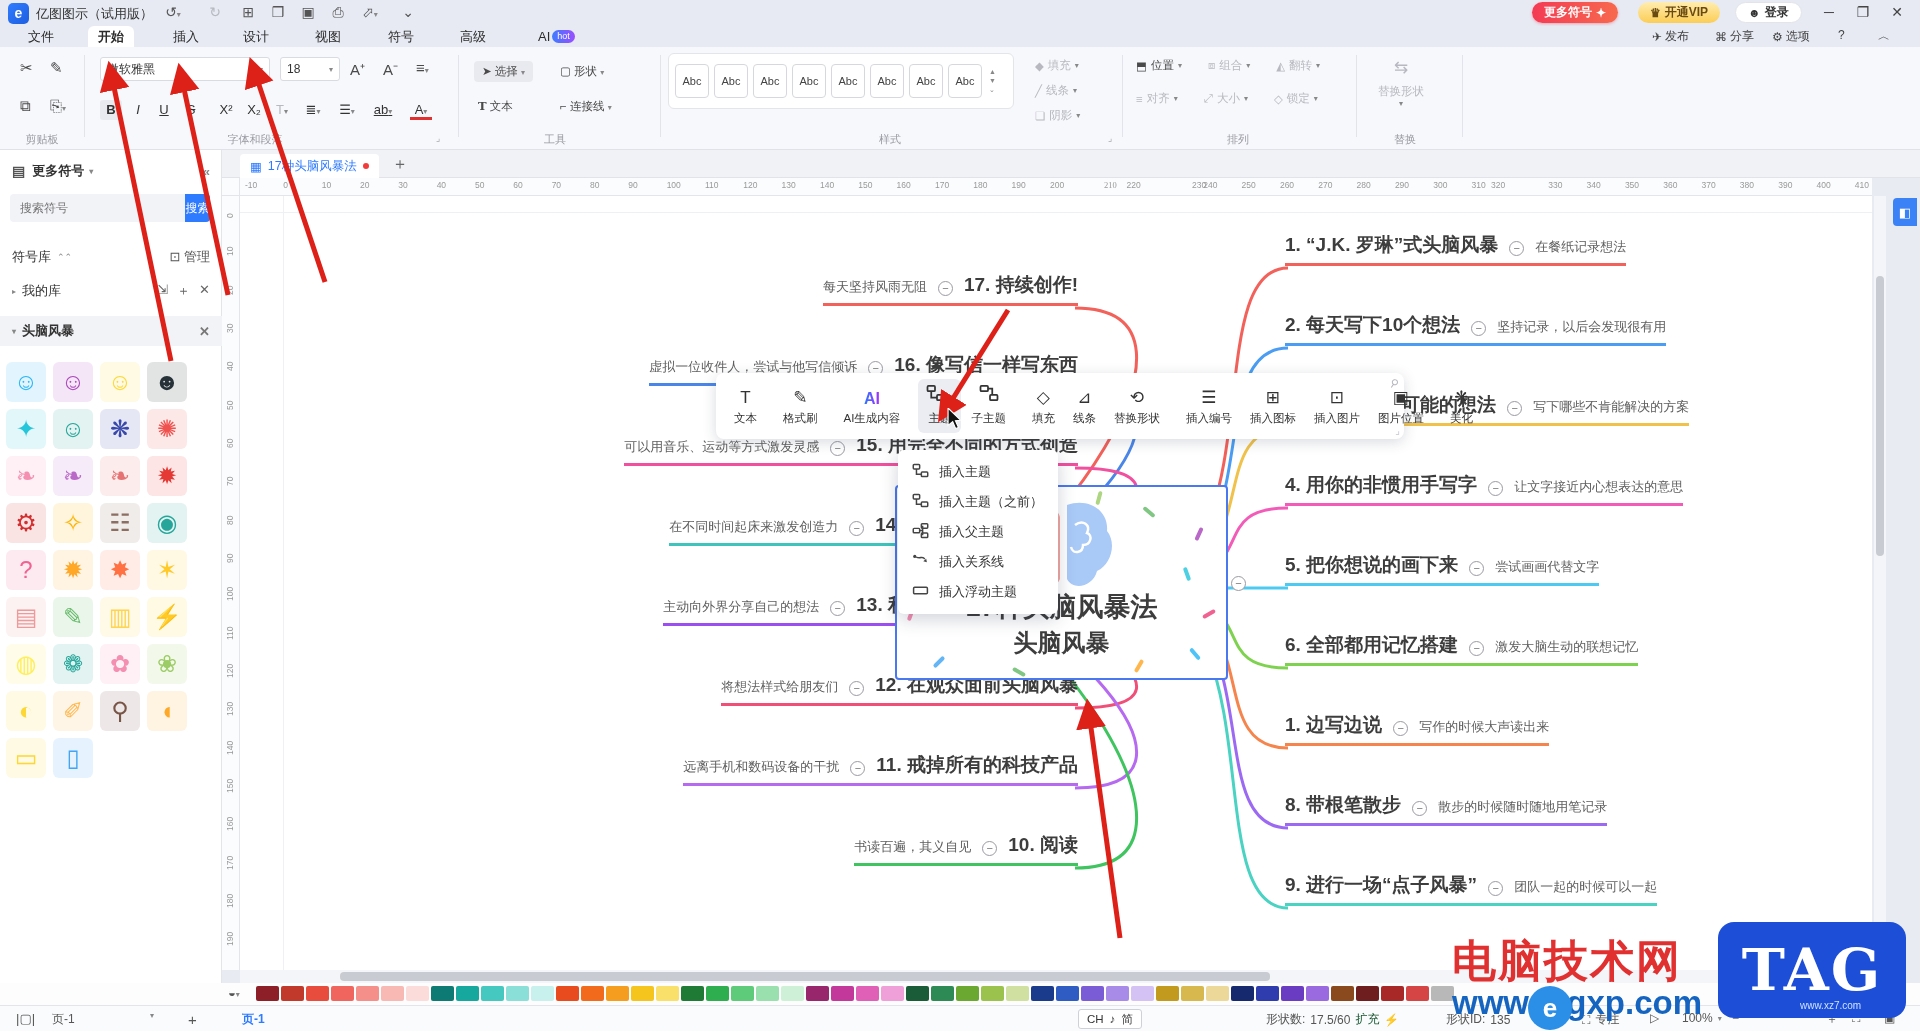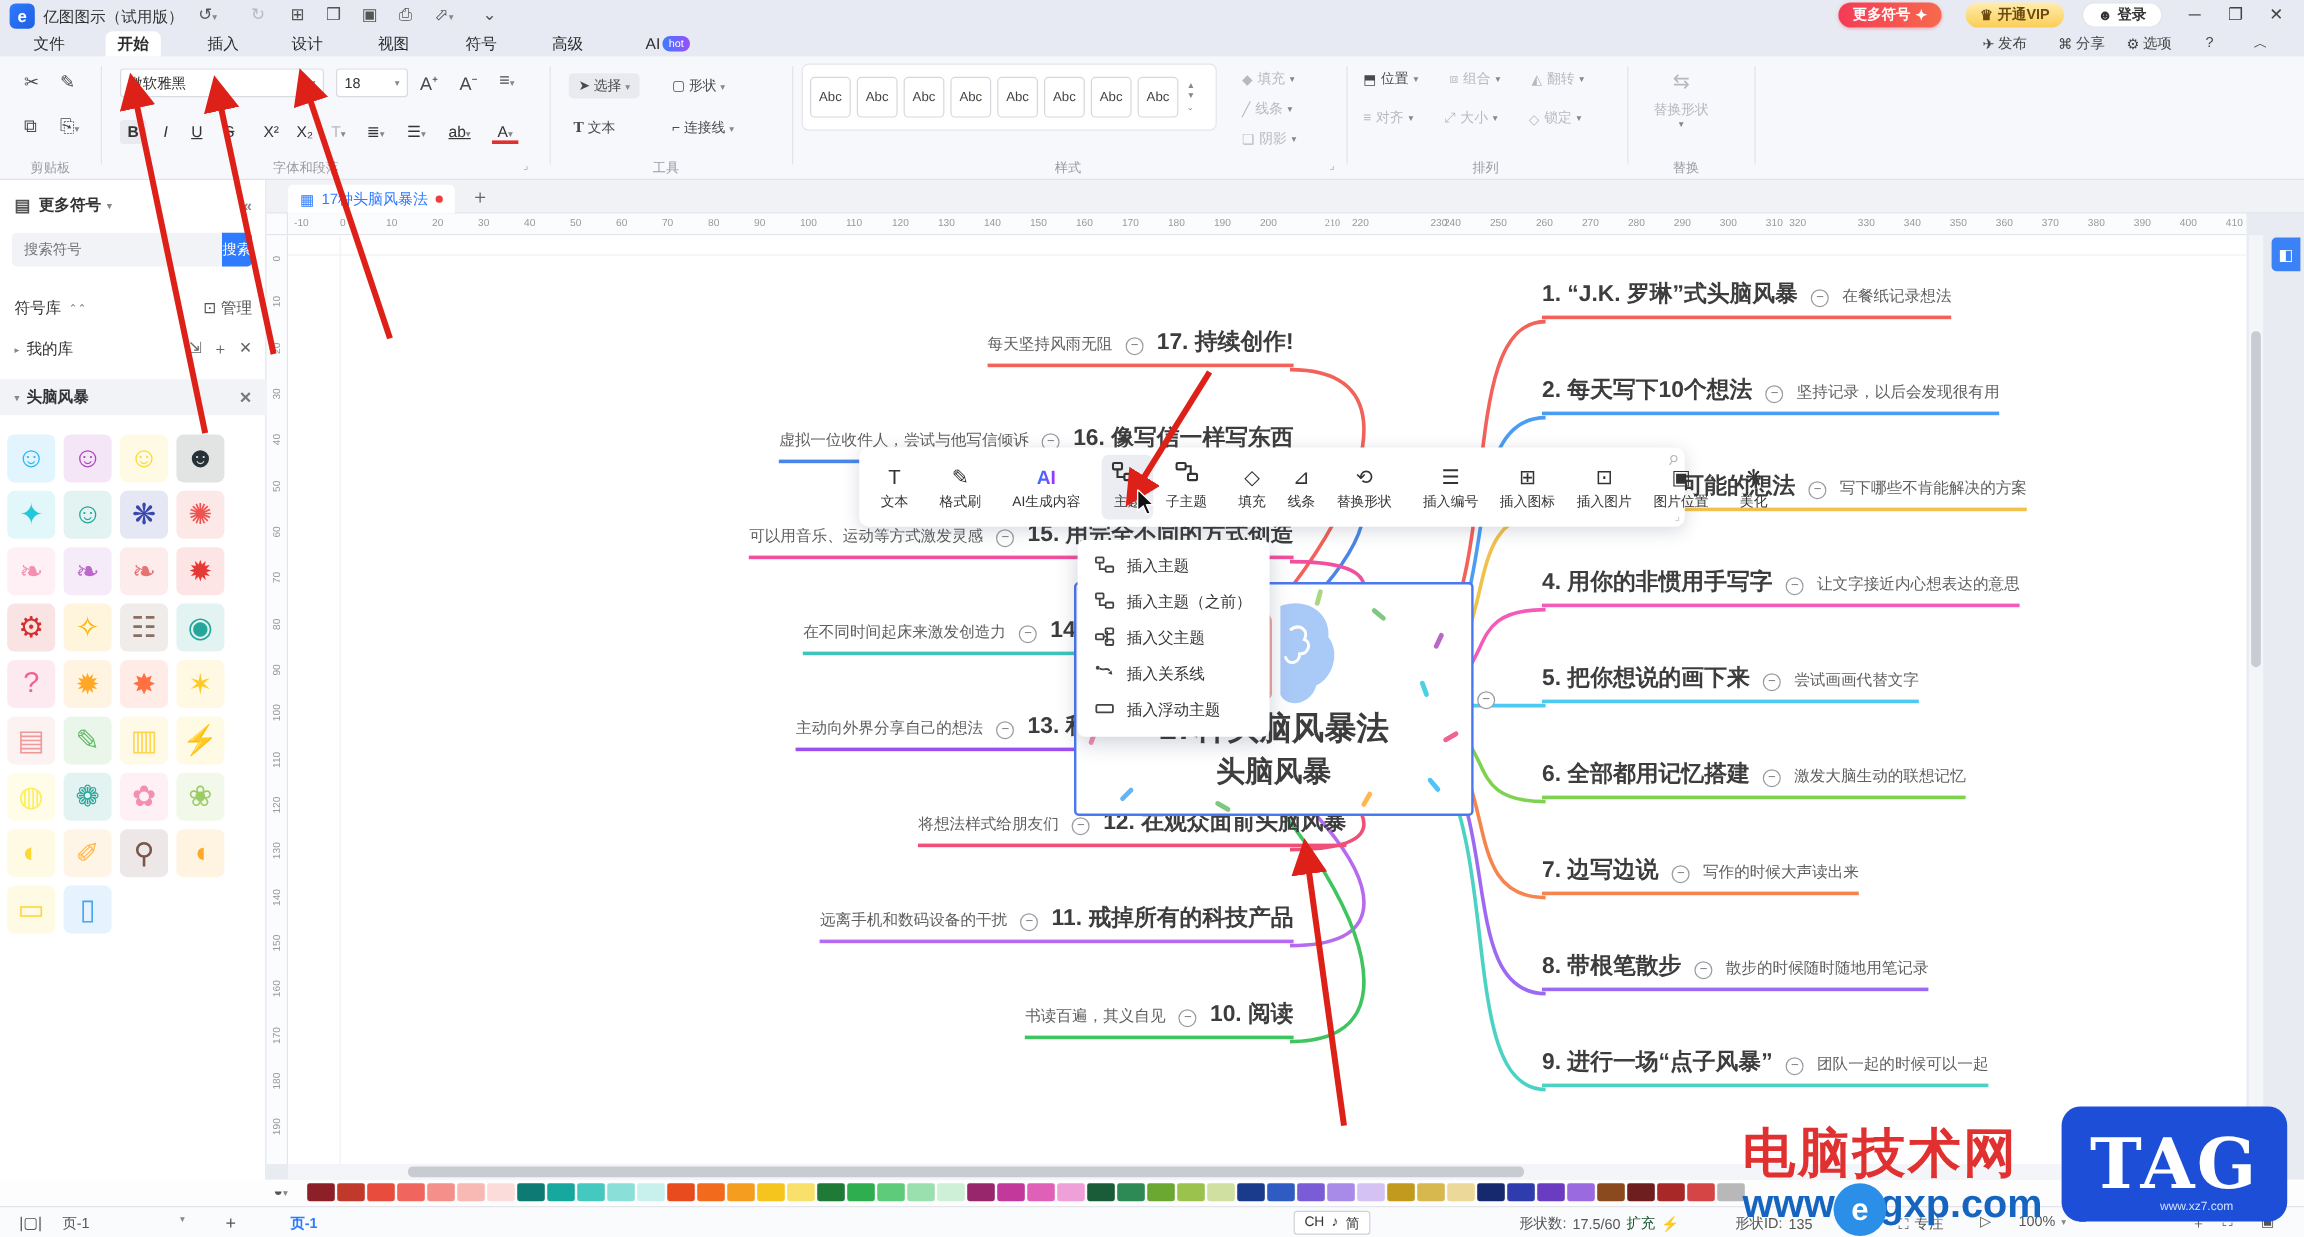--- a/index.html
+++ b/index.html
@@ -461,21 +461,21 @@
         <span class="b-main">5. 把你想说的画下来</span>
         <span class="collapse">−</span>
         <span class="b-sub">尝试画画代替文字</span>
       </div>
       <div class="branch" style="left: 1285px; top: 632px; border-bottom-color: rgb(126, 210, 79);">
         <span class="b-main">6. 全部都用记忆搭建</span>
         <span class="collapse">−</span>
         <span class="b-sub">激发大脑生动的联想记忆</span>
       </div>
       <div class="branch" style="left: 1285px; top: 712px; border-bottom-color: rgb(245, 133, 77);">
-        <span class="b-main">7. 边写边说</span>
+        <span class="b-main">1. 边写边说</span>
         <span class="collapse">−</span>
         <span class="b-sub">写作的时候大声读出来</span>
       </div>
       <div class="branch" style="left: 1285px; top: 792px; border-bottom-color: rgb(156, 106, 242);">
         <span class="b-main">8. 带根笔散步</span>
         <span class="collapse">−</span>
         <span class="b-sub">散步的时候随时随地用笔记录</span>
       </div>
       <div class="branch" style="left: 1285px; top: 872px; border-bottom-color: rgb(74, 210, 194);">
         <span class="b-main">9. 进行一场“点子风暴”</span>
@@ -500,21 +500,21 @@
       <div class="branch" style="right: 842px; top: 512px; border-bottom-color: rgb(62, 196, 188);">
         <span class="b-sub">在不同时间起床来激发创造力</span>
         <span class="collapse">−</span>
         <span class="b-main">14. 在很随机的时间起床</span>
       </div>
       <div class="branch" style="right: 842px; top: 592px; border-bottom-color: rgb(155, 79, 240);">
         <span class="b-sub">主动向外界分享自己的想法</span>
         <span class="collapse">−</span>
         <span class="b-main">13. 利用社交媒体获得反馈</span>
       </div>
-      <div class="branch" style="right: 798px; top: 672px; border-bottom-color: rgb(240, 79, 120);">
+      <div class="branch" style="right: 842px; top: 672px; border-bottom-color: rgb(240, 79, 120);">
         <span class="b-sub">将想法样式给朋友们</span>
         <span class="collapse">−</span>
         <span class="b-main">12. 在观众面前头脑风暴</span>
       </div>
       <div class="branch" style="right: 842px; top: 752px; border-bottom-color: rgb(181, 106, 240);">
         <span class="b-sub">远离手机和数码设备的干扰</span>
         <span class="collapse">−</span>
         <span class="b-main">11. 戒掉所有的科技产品</span>
       </div>
       <div class="branch" style="right: 842px; top: 832px; border-bottom-color: rgb(63, 196, 95);">

